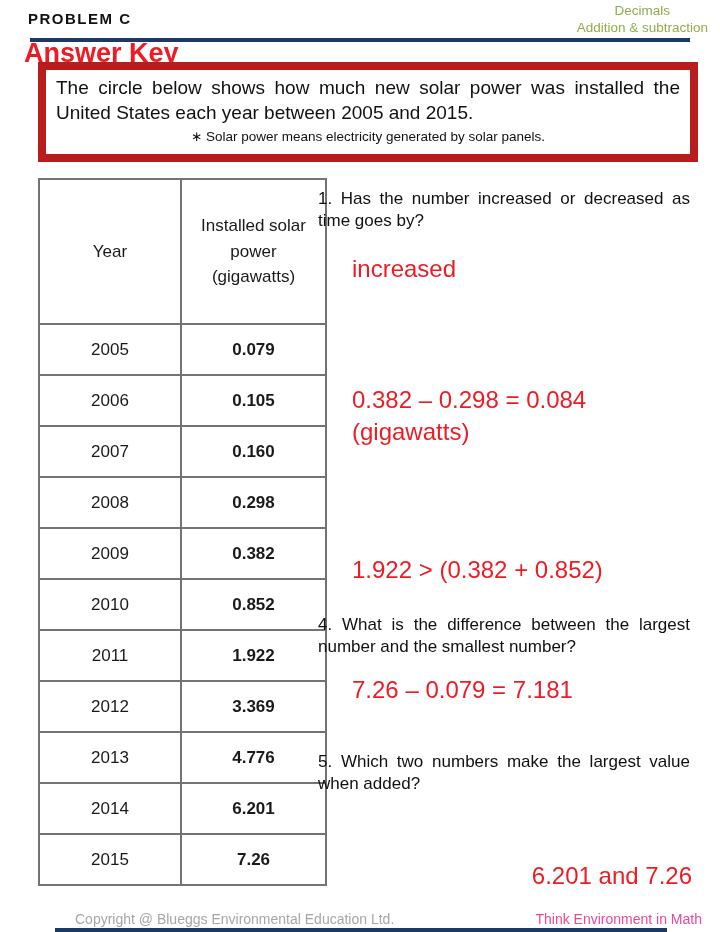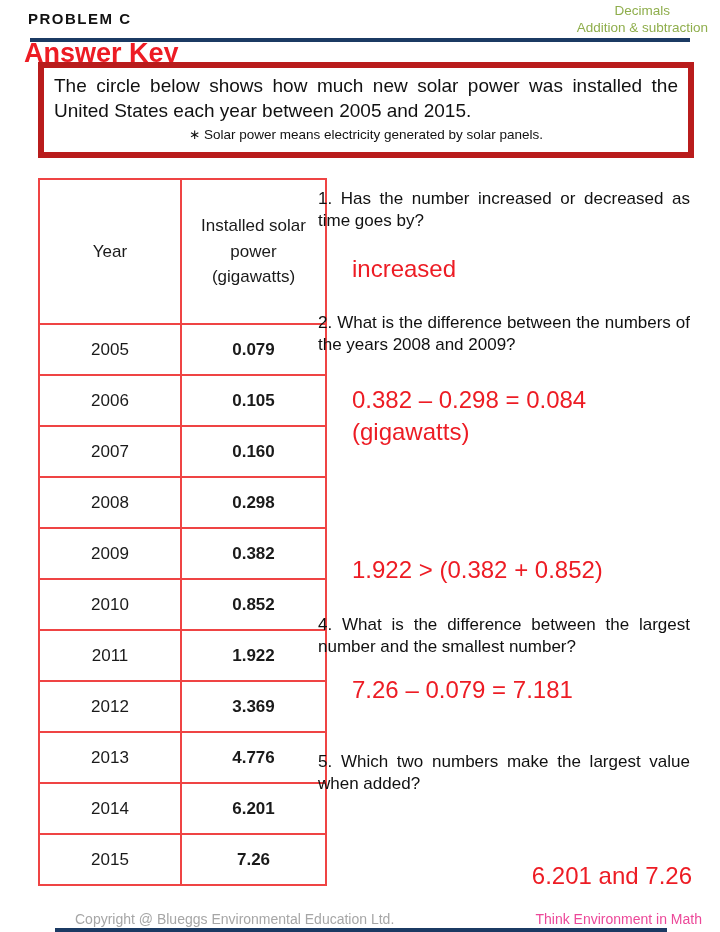--- a/index.html
+++ b/index.html
@@ -15,26 +15,26 @@
   .hdr-topic{position:absolute;right:12px;top:3px;text-align:center;font-size:13.5px;
     color:#8fae4c;line-height:1.25;}
   .rule{position:absolute;background:#1b3a63;height:4px;}
   .rule-top{left:30px;top:38px;width:660px;}
   .rule-bottom{left:55px;top:928px;width:612px;}
   
   .answer-key{position:absolute;left:24px;top:38px;font-size:27px;font-weight:bold;
     color:#ed1c24;letter-spacing:0px;}
   
   .instruction-box{position:absolute;left:38px;top:62px;width:624px;height:74px;
-    border:6px solid #b91c1c;background:#fff;padding:5px 10px 5px 10px;}
+    border:8px solid #b91c1c;background:#fff;padding:5px 10px 5px 10px;}
   .instr-main{margin:0;font-size:19px;line-height:1.33;text-align:justify;color:#111;}
   .instr-note{margin:2px 0 0 0;font-size:13.5px;color:#111;text-align:center;}
   
   .solar-table{position:absolute;left:38px;top:178px;border-collapse:collapse;}
-  .solar-table th,.solar-table td{border:2px solid #ef4444;text-align:center;
+  .solar-table th,.solar-table td{border:2px solid #737373;text-align:center;
     vertical-align:middle;background:#fff;}
   .solar-table th{width:112px;height:143px;font-size:17px;font-weight:normal;
     line-height:1.5;padding:0 14px;}
   .solar-table th.power{width:115px;}
   .solar-table td{height:47px;font-size:17px;border-radius:18px;}
   .solar-table td.val{font-weight:bold;}
   
   .qtext{position:absolute;left:318px;width:372px;margin:0;font-size:17px;
     line-height:1.32;text-align:justify;color:#111;}
   .qtext.q1{top:188px;}
@@ -123,21 +123,20 @@
         <tr>
           <td>2015</td>
           <td class="val">7.26</td>
         </tr>
       </tbody>
   </table>
 
   <p class="qtext q1">1. Has the number increased or decreased as time goes by?</p>
   <p class="atext a1">increased</p>
 
-  <p class="qtext q2">2. What is the difference between the numbers of the years 2008 and 2009?</p>
   <p class="atext a2">0.382 – 0.298 = 0.084
 (gigawatts)</p>
 
   <p class="atext a3">1.922 &gt; (0.382 + 0.852)</p>
 
   <p class="qtext q4">4. What is the difference between the largest number and the smallest number?</p>
   <p class="atext a4">7.26 – 0.079 = 7.181</p>
 
   <p class="qtext q5">5. Which two numbers make the largest value when added?</p>
   <p class="atext a5">6.201 and 7.26</p>

